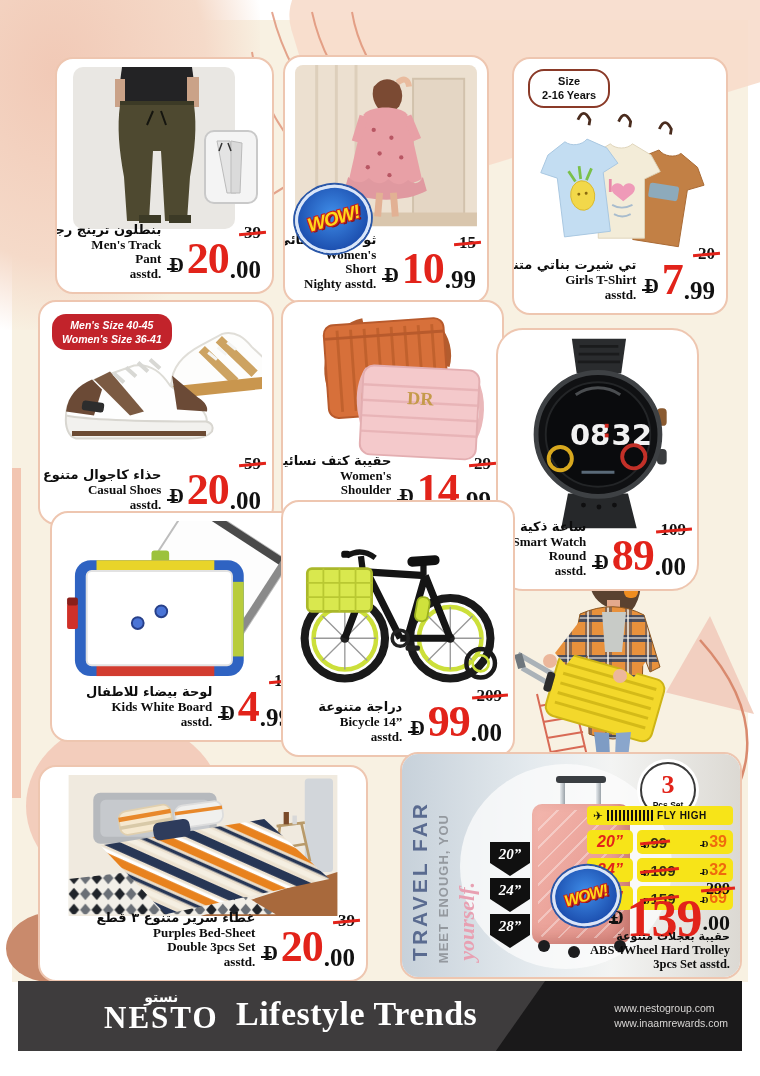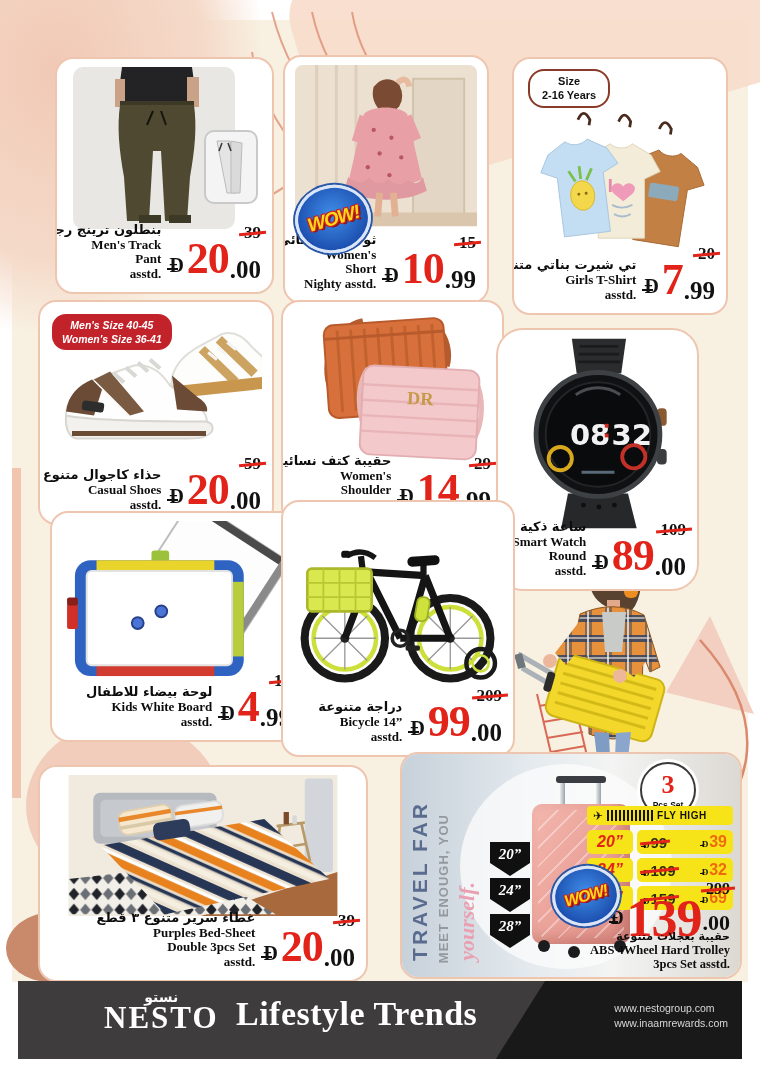--- a/index.html
+++ b/index.html
@@ -113,21 +113,21 @@
   .tr-price{position:absolute;right:10px;top:126px;text-align:right;line-height:1;z-index:4;}
   .tr-price .old{font-size:16px;}
   .tr-price .int{font-size:52px;}
   .tr-price .dec{font-size:22px;margin-top:13px;}
   .tr-price .dh{font-size:18px;margin-top:11px;}
   .tr-names{position:absolute;right:10px;top:176px;text-align:right;z-index:4;}
   .tr-names .ar{font-size:11px;}
   .tr-names .en{font-size:12.5px;}
 
   
-  .footer{position:absolute;left:18px;top:981px;width:724px;height:78px;background:#3e3c3d;z-index:5;}
+  .footer{position:absolute;left:18px;top:981px;width:724px;height:70px;background:#3e3c3d;z-index:5;}
   .footer::after{content:"";position:absolute;right:0;top:0;bottom:0;width:34%;background:#1a191a;
     clip-path:polygon(20% 0,100% 0,100% 100%,0 100%);}
   .brand{position:absolute;left:86px;top:8px;text-align:center;color:#fff;z-index:2;}
   .brand-ar{font:700 14px "DejaVu Sans",sans-serif;margin-bottom:-3px;}
   .brand-en{font:700 31px/1 "Liberation Serif",serif;letter-spacing:2px;}
   .tagline{position:absolute;left:218px;top:16px;font:700 34px/1 "Liberation Serif",serif;color:#ffffff;z-index:2;letter-spacing:.5px;}
   .urls{position:absolute;right:14px;top:20px;text-align:left;z-index:3;color:#d8d6d4;
     font:400 10.5px/1.45 "Liberation Sans",sans-serif;}
 </style>
 </head>

